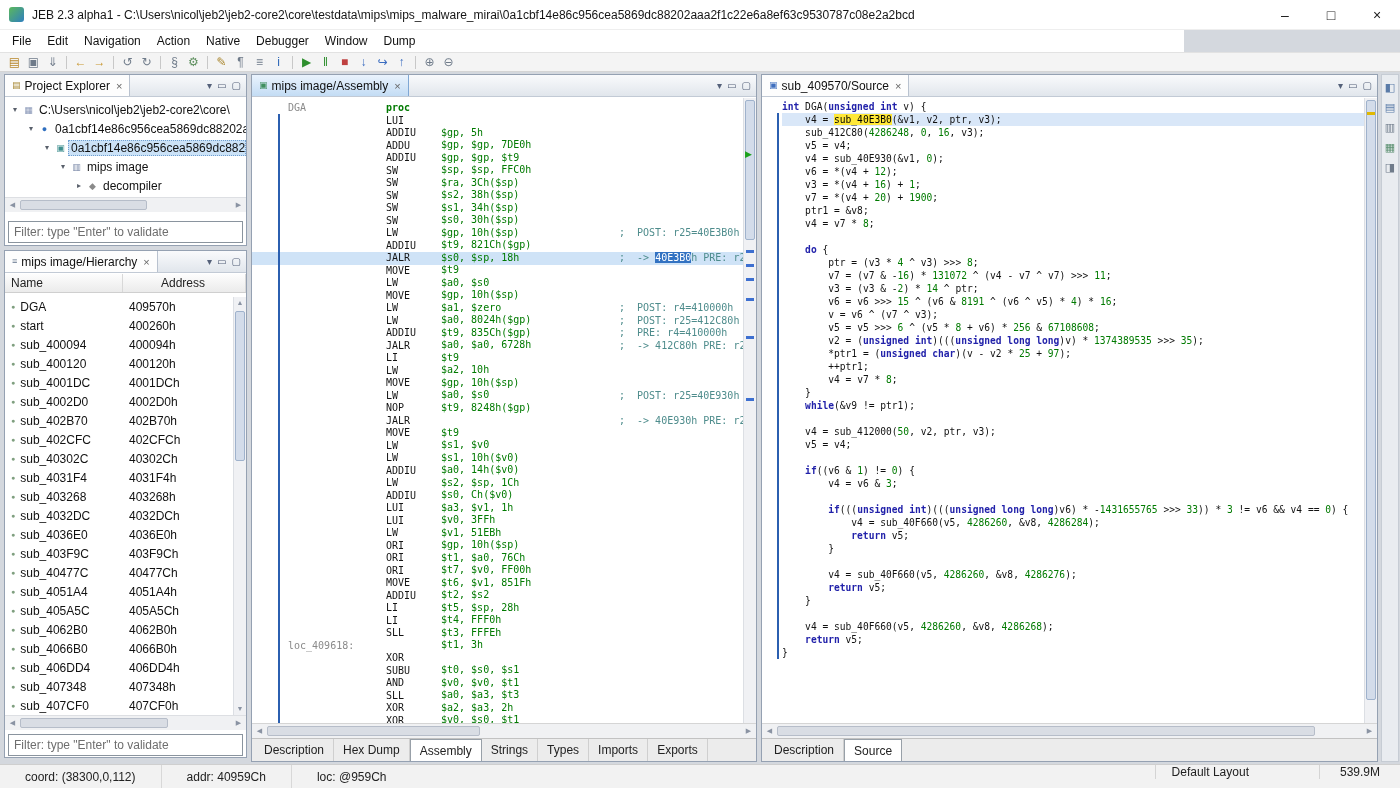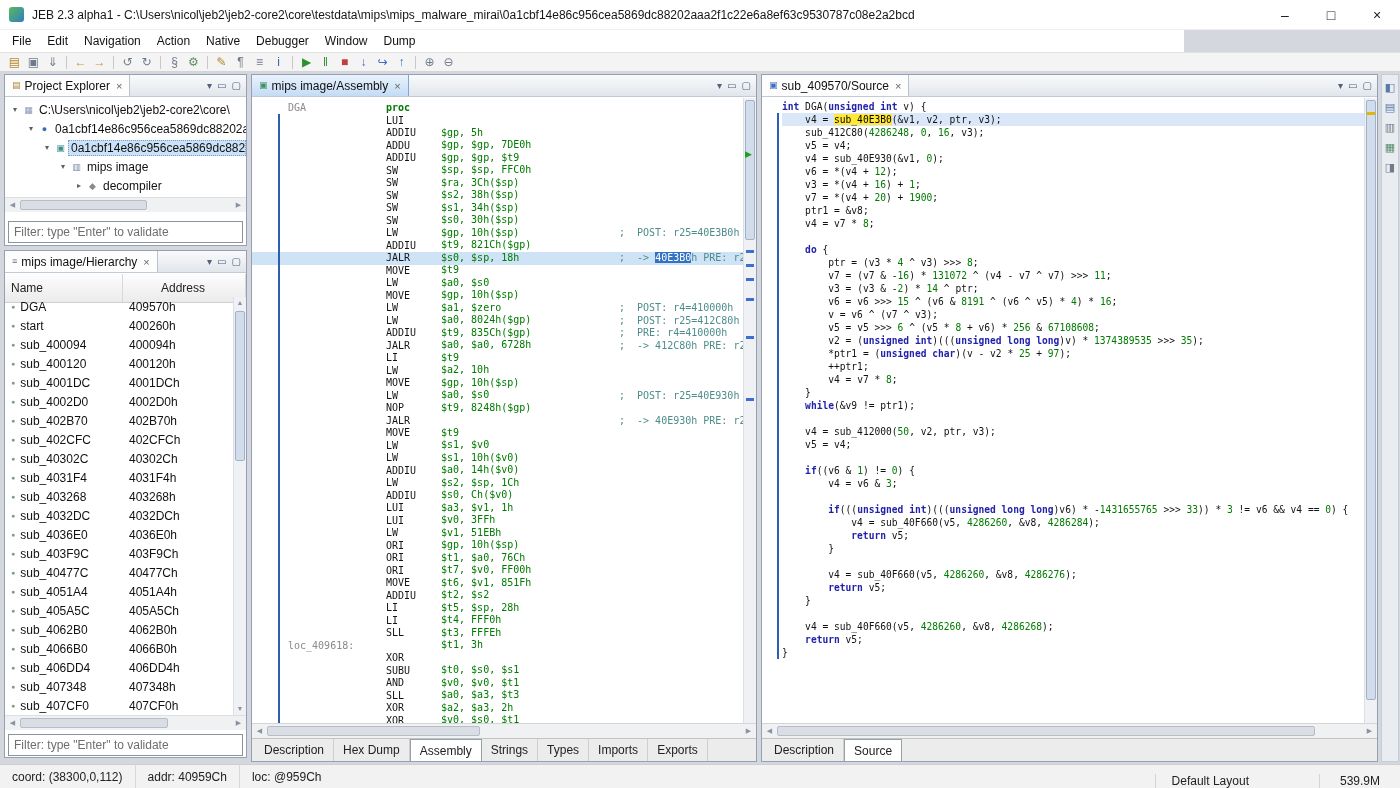--- a/index.html
+++ b/index.html
@@ -51,21 +51,21 @@
   .hthumb{position:absolute;top:2px;bottom:2px;left:0;background:#d9dde4;border:1px solid #b6bdc9;border-radius:2px;}
   .vscroll{position:absolute;width:13px;background:#f0f1f4;border-left:1px solid #dcdfe4;}
   .vthumb{position:absolute;left:1px;right:1px;background:#d3dcea;border:1px solid #9fb2cc;border-radius:2px;}
   .vmark{position:absolute;left:2px;right:2px;height:3px;background:#3d6fd0;}
   .vmark.yellow{background:#e0b800;}
   .green-arrow{position:absolute;left:1px;color:#1ba11b;font-size:9px;line-height:1;}
   .vs-arrow{position:absolute;left:0;right:0;text-align:center;color:#8a93a3;font-size:7px;height:12px;line-height:12px;}
   .vs-arrow.up{top:0;} .vs-arrow.down{bottom:0;}
 
   
-  .grid-header{position:absolute;left:0;top:23px;right:0;height:29px;display:flex;background:linear-gradient(#fdfdfd,#ebebeb);border-bottom:1px solid #cfcfcf;align-items:stretch;}
+  .grid-header{position:absolute;left:0;top:23px;right:0;height:19px;display:flex;background:linear-gradient(#fdfdfd,#ebebeb);border-bottom:1px solid #cfcfcf;align-items:stretch;}
   .grid-col{padding:0 6px;border-right:1px solid #d8d8d8;display:flex;align-items:center;color:#222;}
   .grid-col.name{width:118px;flex:none;}
   .grid-col.addr{flex:1;margin-left:32px;}
   .grid-rows{position:absolute;left:0;top:46px;right:13px;height:418px;overflow:hidden;}
   .grid-row{display:flex;height:19px;align-items:center;}
   .grid-cell{padding:0 6px;white-space:nowrap;overflow:hidden;}
   .grid-cell.name{width:118px;flex:none;display:flex;align-items:center;gap:5px;}
   .row-icon{font-size:7px;flex:none;}
 
   
@@ -94,23 +94,23 @@
   .btab{padding:0 9px;display:flex;align-items:center;border-right:1px solid #cfcfcf;font-size:12px;color:#222;white-space:nowrap;}
   .btab.active{background:#fff;border:1px solid #98a0a8;border-bottom:none;}
 
   
   .dock{position:absolute;left:1381px;top:74px;width:18px;height:688px;background:#e9ecf0;border:1px solid #c6ccd4;}
   .dock-icon{width:16px;height:16px;display:flex;align-items:center;justify-content:center;font-size:11px;margin:4px 0 0 0;}
 
   
   .statusbar{position:absolute;left:0;top:764px;width:1400px;height:24px;background:#f2f2f2;border-top:1px solid #cfcfcf;display:flex;align-items:center;font-size:12px;color:#222;}
   .status-left{display:flex;align-items:center;height:100%;}
-  .status-seg{padding:0 12px;height:100%;display:flex;align-items:center;}
+  .status-seg{padding:0 25px;height:100%;display:flex;align-items:center;}
   .status-seg.sep{border-left:1px solid #d8d8d8;}
-  .status-right{margin-left:auto;display:flex;align-items:flex-end;height:100%;}
+  .status-right{margin-left:auto;display:flex;align-items:flex-start;height:100%;}
   .status-layout{padding:0 70px 0 16px;border-left:1px solid #d4d4d4;display:flex;align-items:center;}
   .status-mem{padding:0 20px;border-left:1px solid #d4d4d4;display:flex;align-items:center;}
 </style>
 </head>
 <body>
 
 <div id="app">
 
   <div class="titlebar">
     <div class="app-icon"></div>

